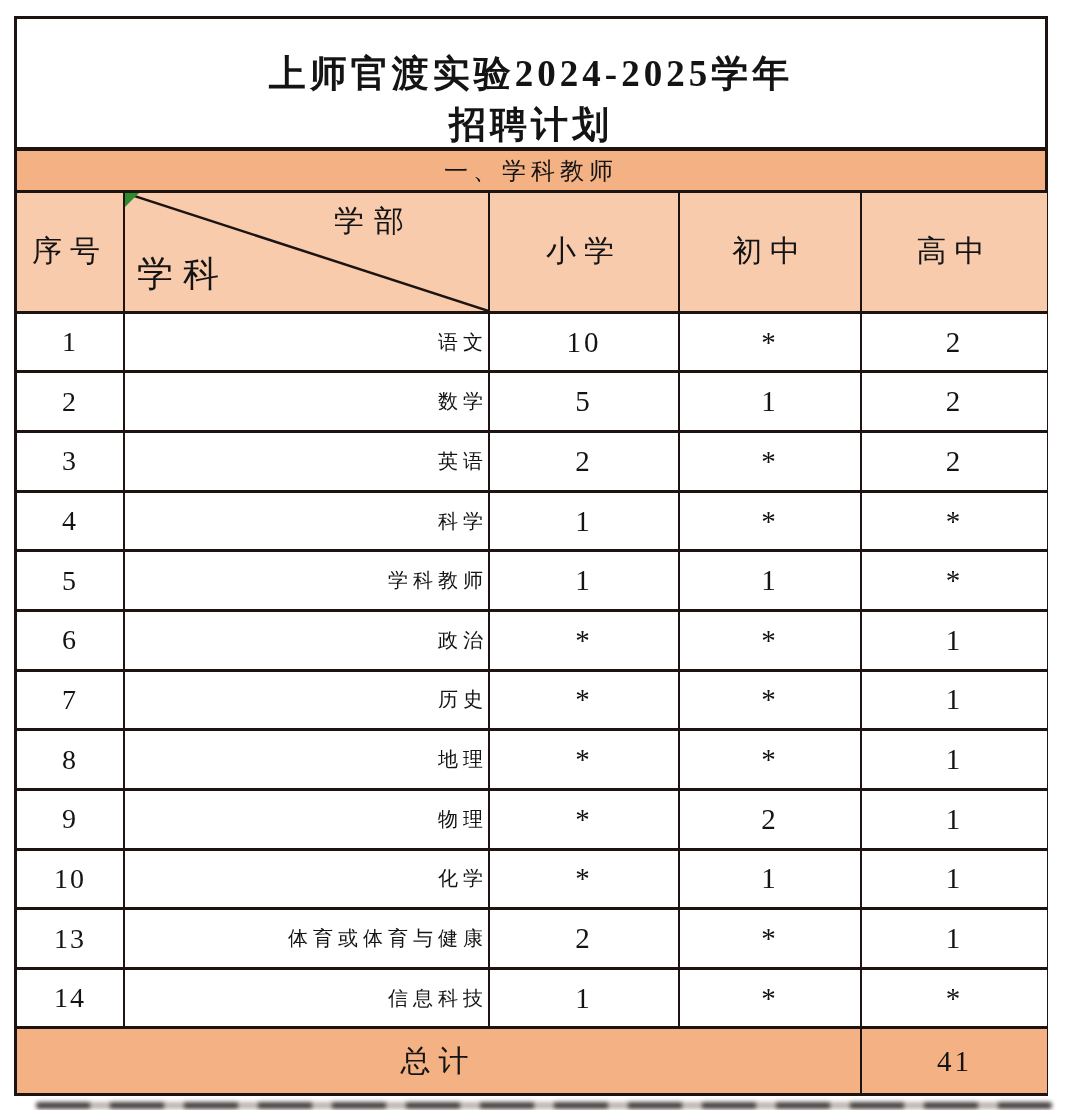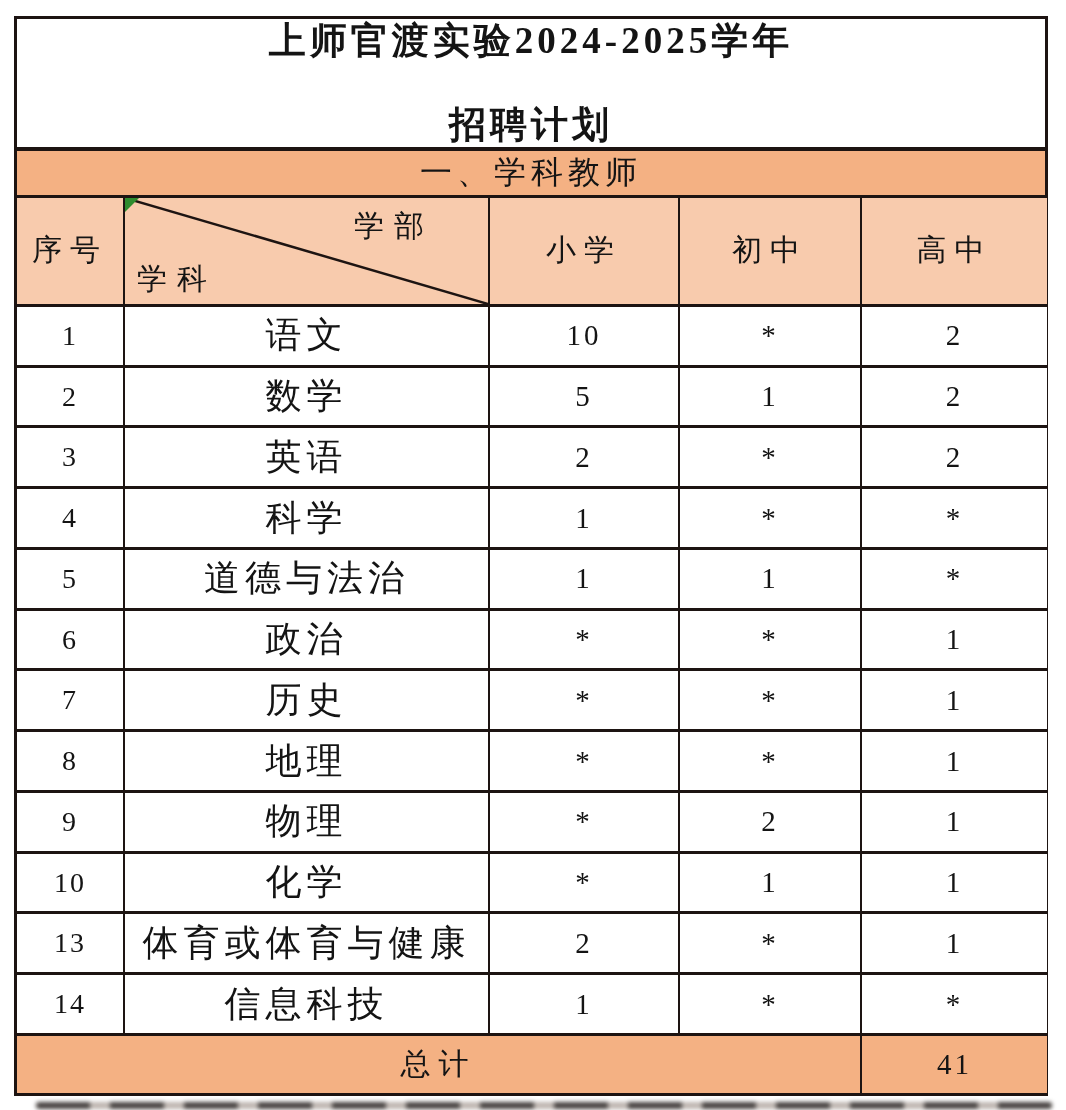--- a/index.html
+++ b/index.html
@@ -23,37 +23,37 @@
     position: absolute; left: 14px; top: 16px;
     width: 1034px; height: 1080px;
     border: 3px solid var(--border-dark);
     background: #FFFFFF;
     display: flex; flex-direction: column;
   }
   
   .title-block {
     flex: 0 0 128px;
     display: flex; flex-direction: column;
-    align-items: center; justify-content: space-between;
+    align-items: center; justify-content: flex-end;
     gap: 6px;
   }
   .title-line {
     font-size: 37px; font-weight: bold; letter-spacing: 4px;
     line-height: 1.2; white-space: nowrap;
   }
   
   .band {
     flex: 0 0 46px;
     background: var(--band-orange);
     border-top: 4px solid var(--border-dark);
     border-bottom: 3px solid var(--border-dark);
     display: flex; align-items: center; justify-content: center;
   }
   .band-heading {
-    font-size: 32px; letter-spacing: 5px; font-weight: 500;
+    font-size: 24px; letter-spacing: 5px; font-weight: 500;
     white-space: nowrap;
   }
   
   .table-wrap { flex: 1 1 auto; display: block; }
   table {
     width: 100%; height: 100%;
     border-collapse: collapse; table-layout: fixed; font-family: Liberation Serif, serif;
   }
   td {
     border-left: 2px solid var(--border-dark);
@@ -62,44 +62,44 @@
     padding: 0; overflow: hidden;
   }
   td:first-child { border-left: none; }
   tr:first-child td { border-top: none; }
   .header-row td {
     background: var(--header-peach);
     height: 92px; font-size: 30px; letter-spacing: 8px;
   }
   .data-row td { background: var(--row-white); height: 46px; }
   .c-no  { font-size: 28px; letter-spacing: 2px; }
-  .c-subject { font-size: 36px; letter-spacing: 5px; }
+  .c-subject { font-size: 20px; letter-spacing: 5px; text-align: right; }
   .c-num { font-size: 29px; letter-spacing: 3px; }
   .subtotal-row td {
     background: var(--subtotal-peach); height: 46px;
   }
   .subtotal-row .c-label, .total-row .c-label {
     font-size: 30px; letter-spacing: 8px;
   }
   .total-row td { background: var(--band-orange); height: 50px; }
   
   .corner-diag {
     position: relative; letter-spacing: 6px !important;
   }
   .corner-diag .diag-svg {
     position: absolute; inset: 0; width: 100%; height: 100%;
     display: block;
   }
   .diag-top {
-    position: absolute; top: 8px; right: 54px;
+    position: absolute; top: 8px; right: 74px;
     font-size: 30px; letter-spacing: 10px; white-space: nowrap;
   }
   .diag-bottom {
-    position: absolute; bottom: 4px; left: 12px;
-    font-size: 30px; letter-spacing: 10px; white-space: nowrap;
+    position: absolute; bottom: 12px; left: 12px;
+    font-size: 36px; letter-spacing: 10px; white-space: nowrap;
   }
   .corner-marker {
     position: absolute; top: 0; left: 0;
     width: 0; height: 0;
     border-top: 14px solid var(--marker-green);
     border-right: 14px solid transparent;
   }
   
   .cutoff-strip {
     position: absolute; left: 36px; right: 14px; bottom: 1px; height: 7px;
@@ -173,21 +173,21 @@
       </tr>
       <tr class="data-row">
         <td class="c-no">4</td>
         <td class="c-subject">科学</td>
         <td class="c-num">1</td>
         <td class="c-num">*</td>
         <td class="c-num">*</td>
       </tr>
       <tr class="data-row">
         <td class="c-no">5</td>
-        <td class="c-subject">道德与法治</td>
+        <td class="c-subject">学科教师</td>
         <td class="c-num">1</td>
         <td class="c-num">1</td>
         <td class="c-num">*</td>
       </tr>
       <tr class="data-row">
         <td class="c-no">6</td>
         <td class="c-subject">政治</td>
         <td class="c-num">*</td>
         <td class="c-num">*</td>
         <td class="c-num">1</td>

